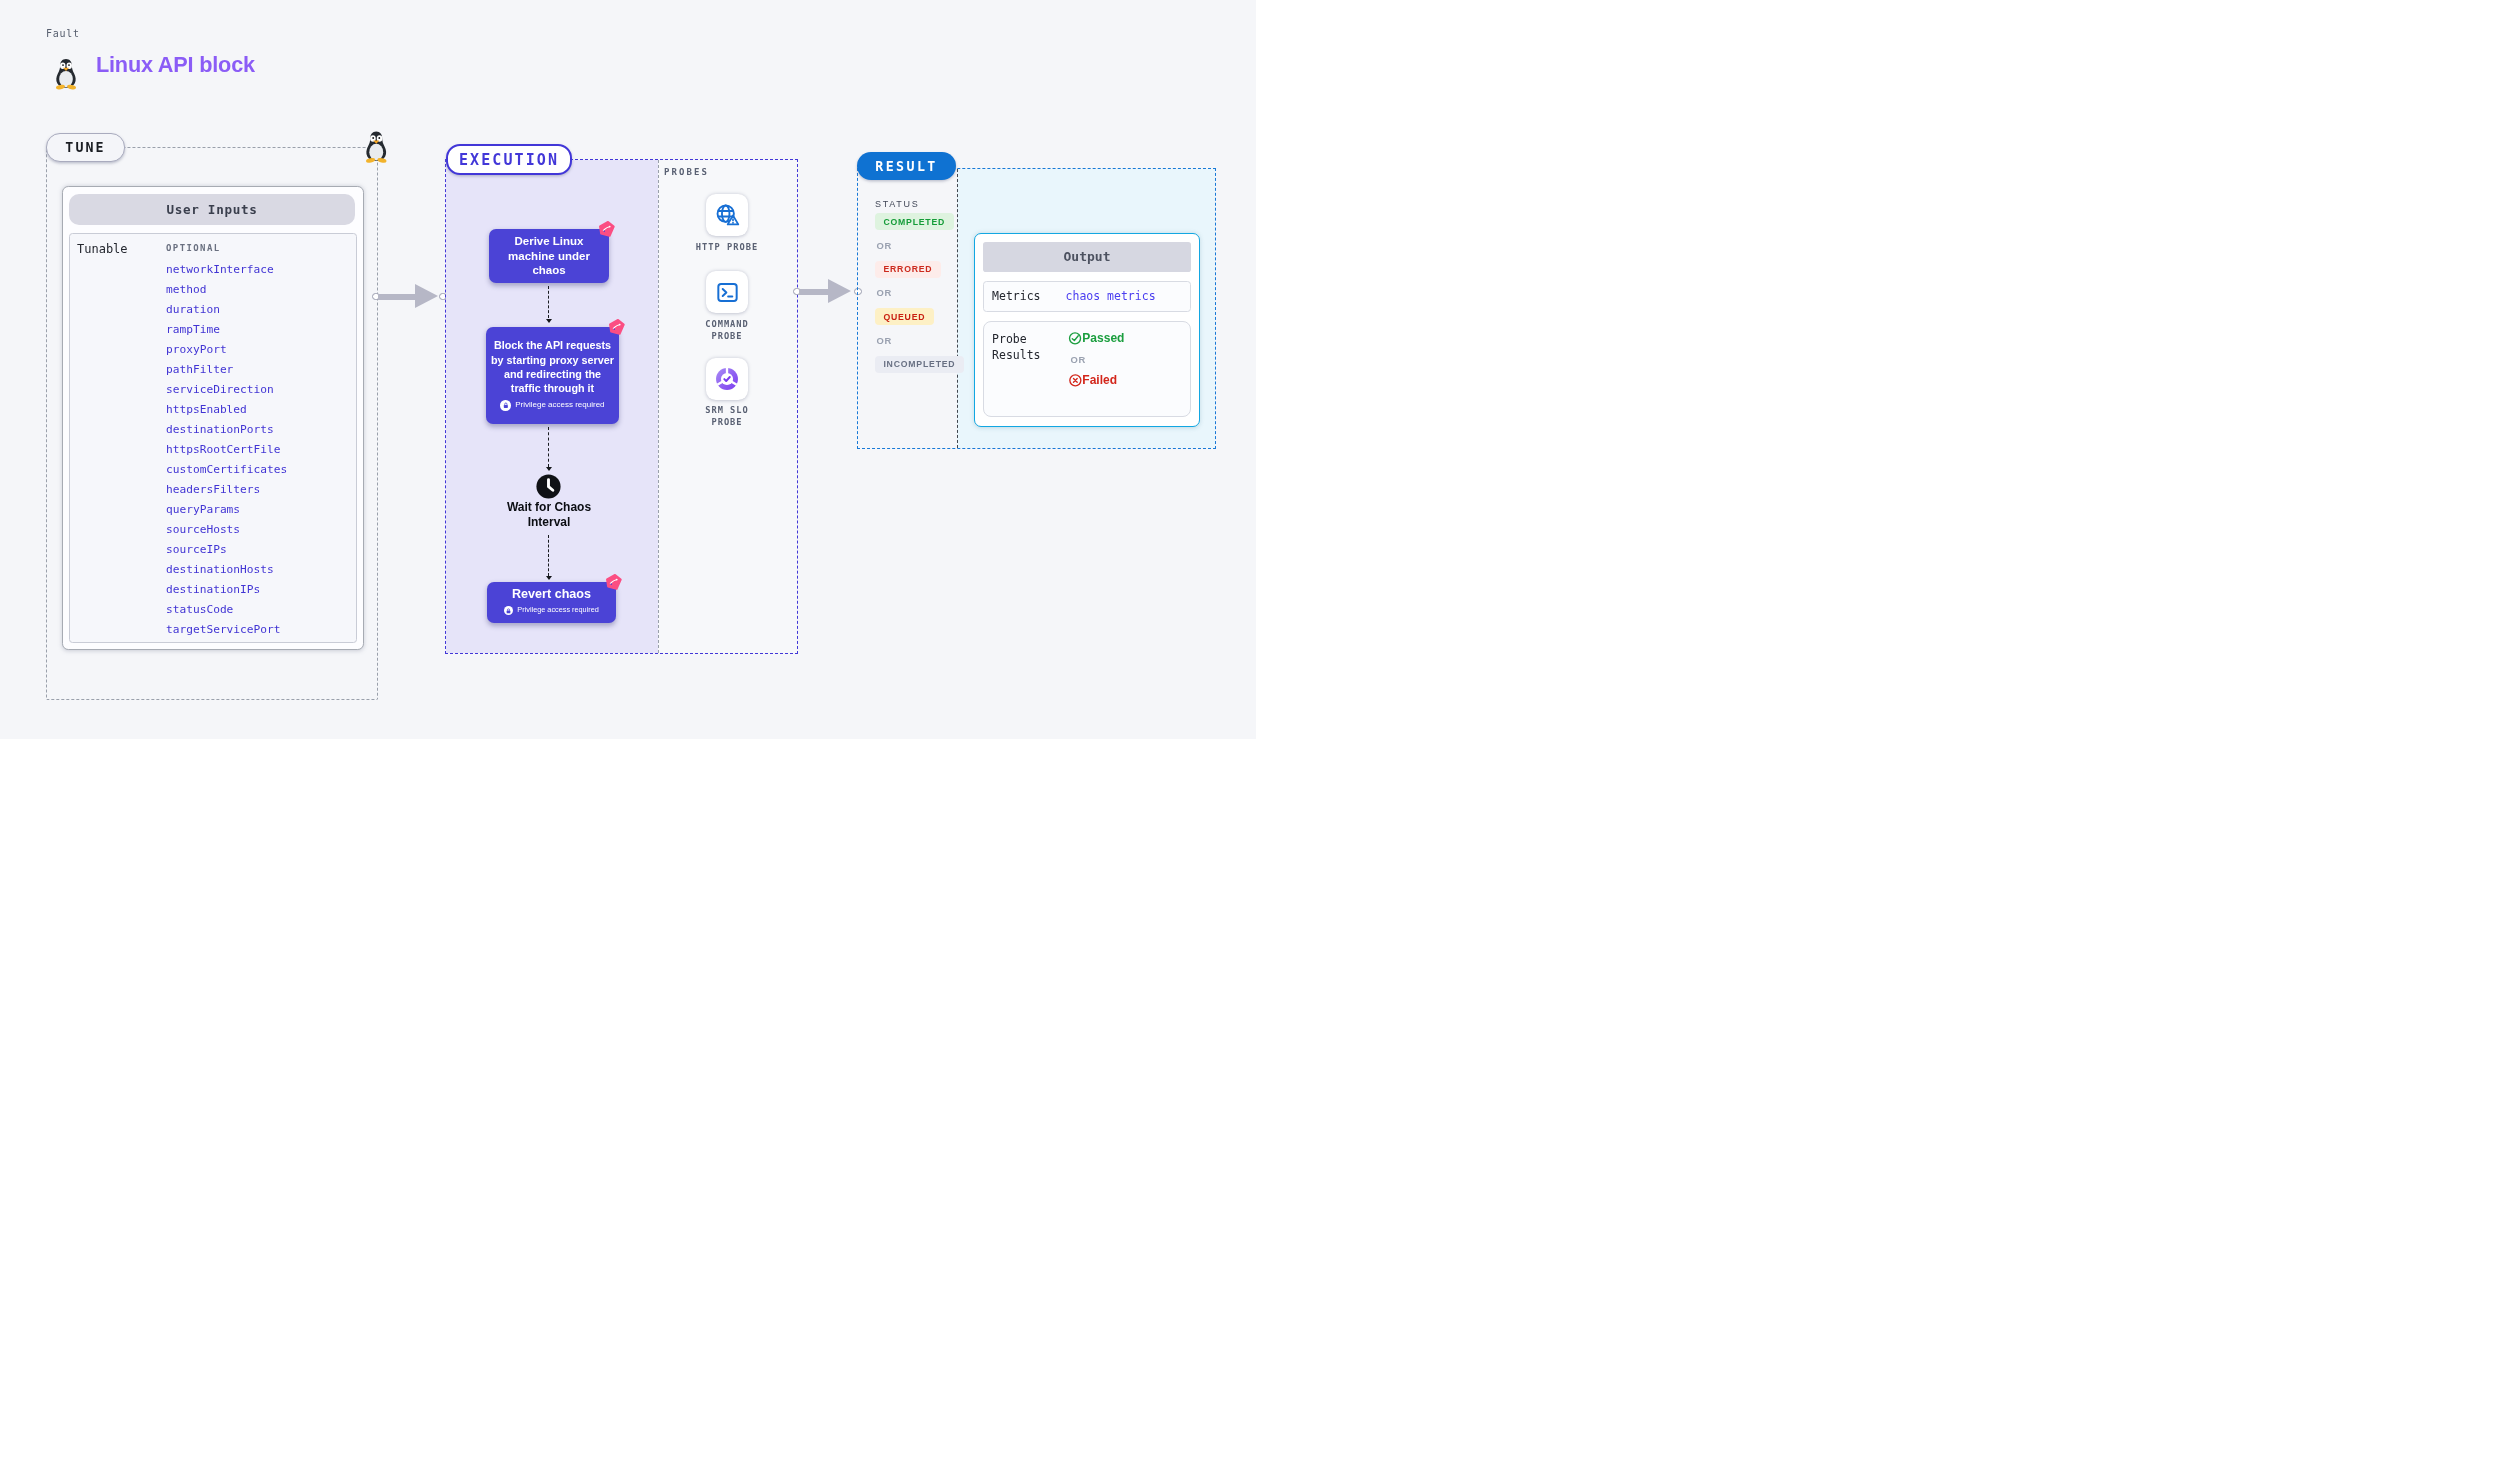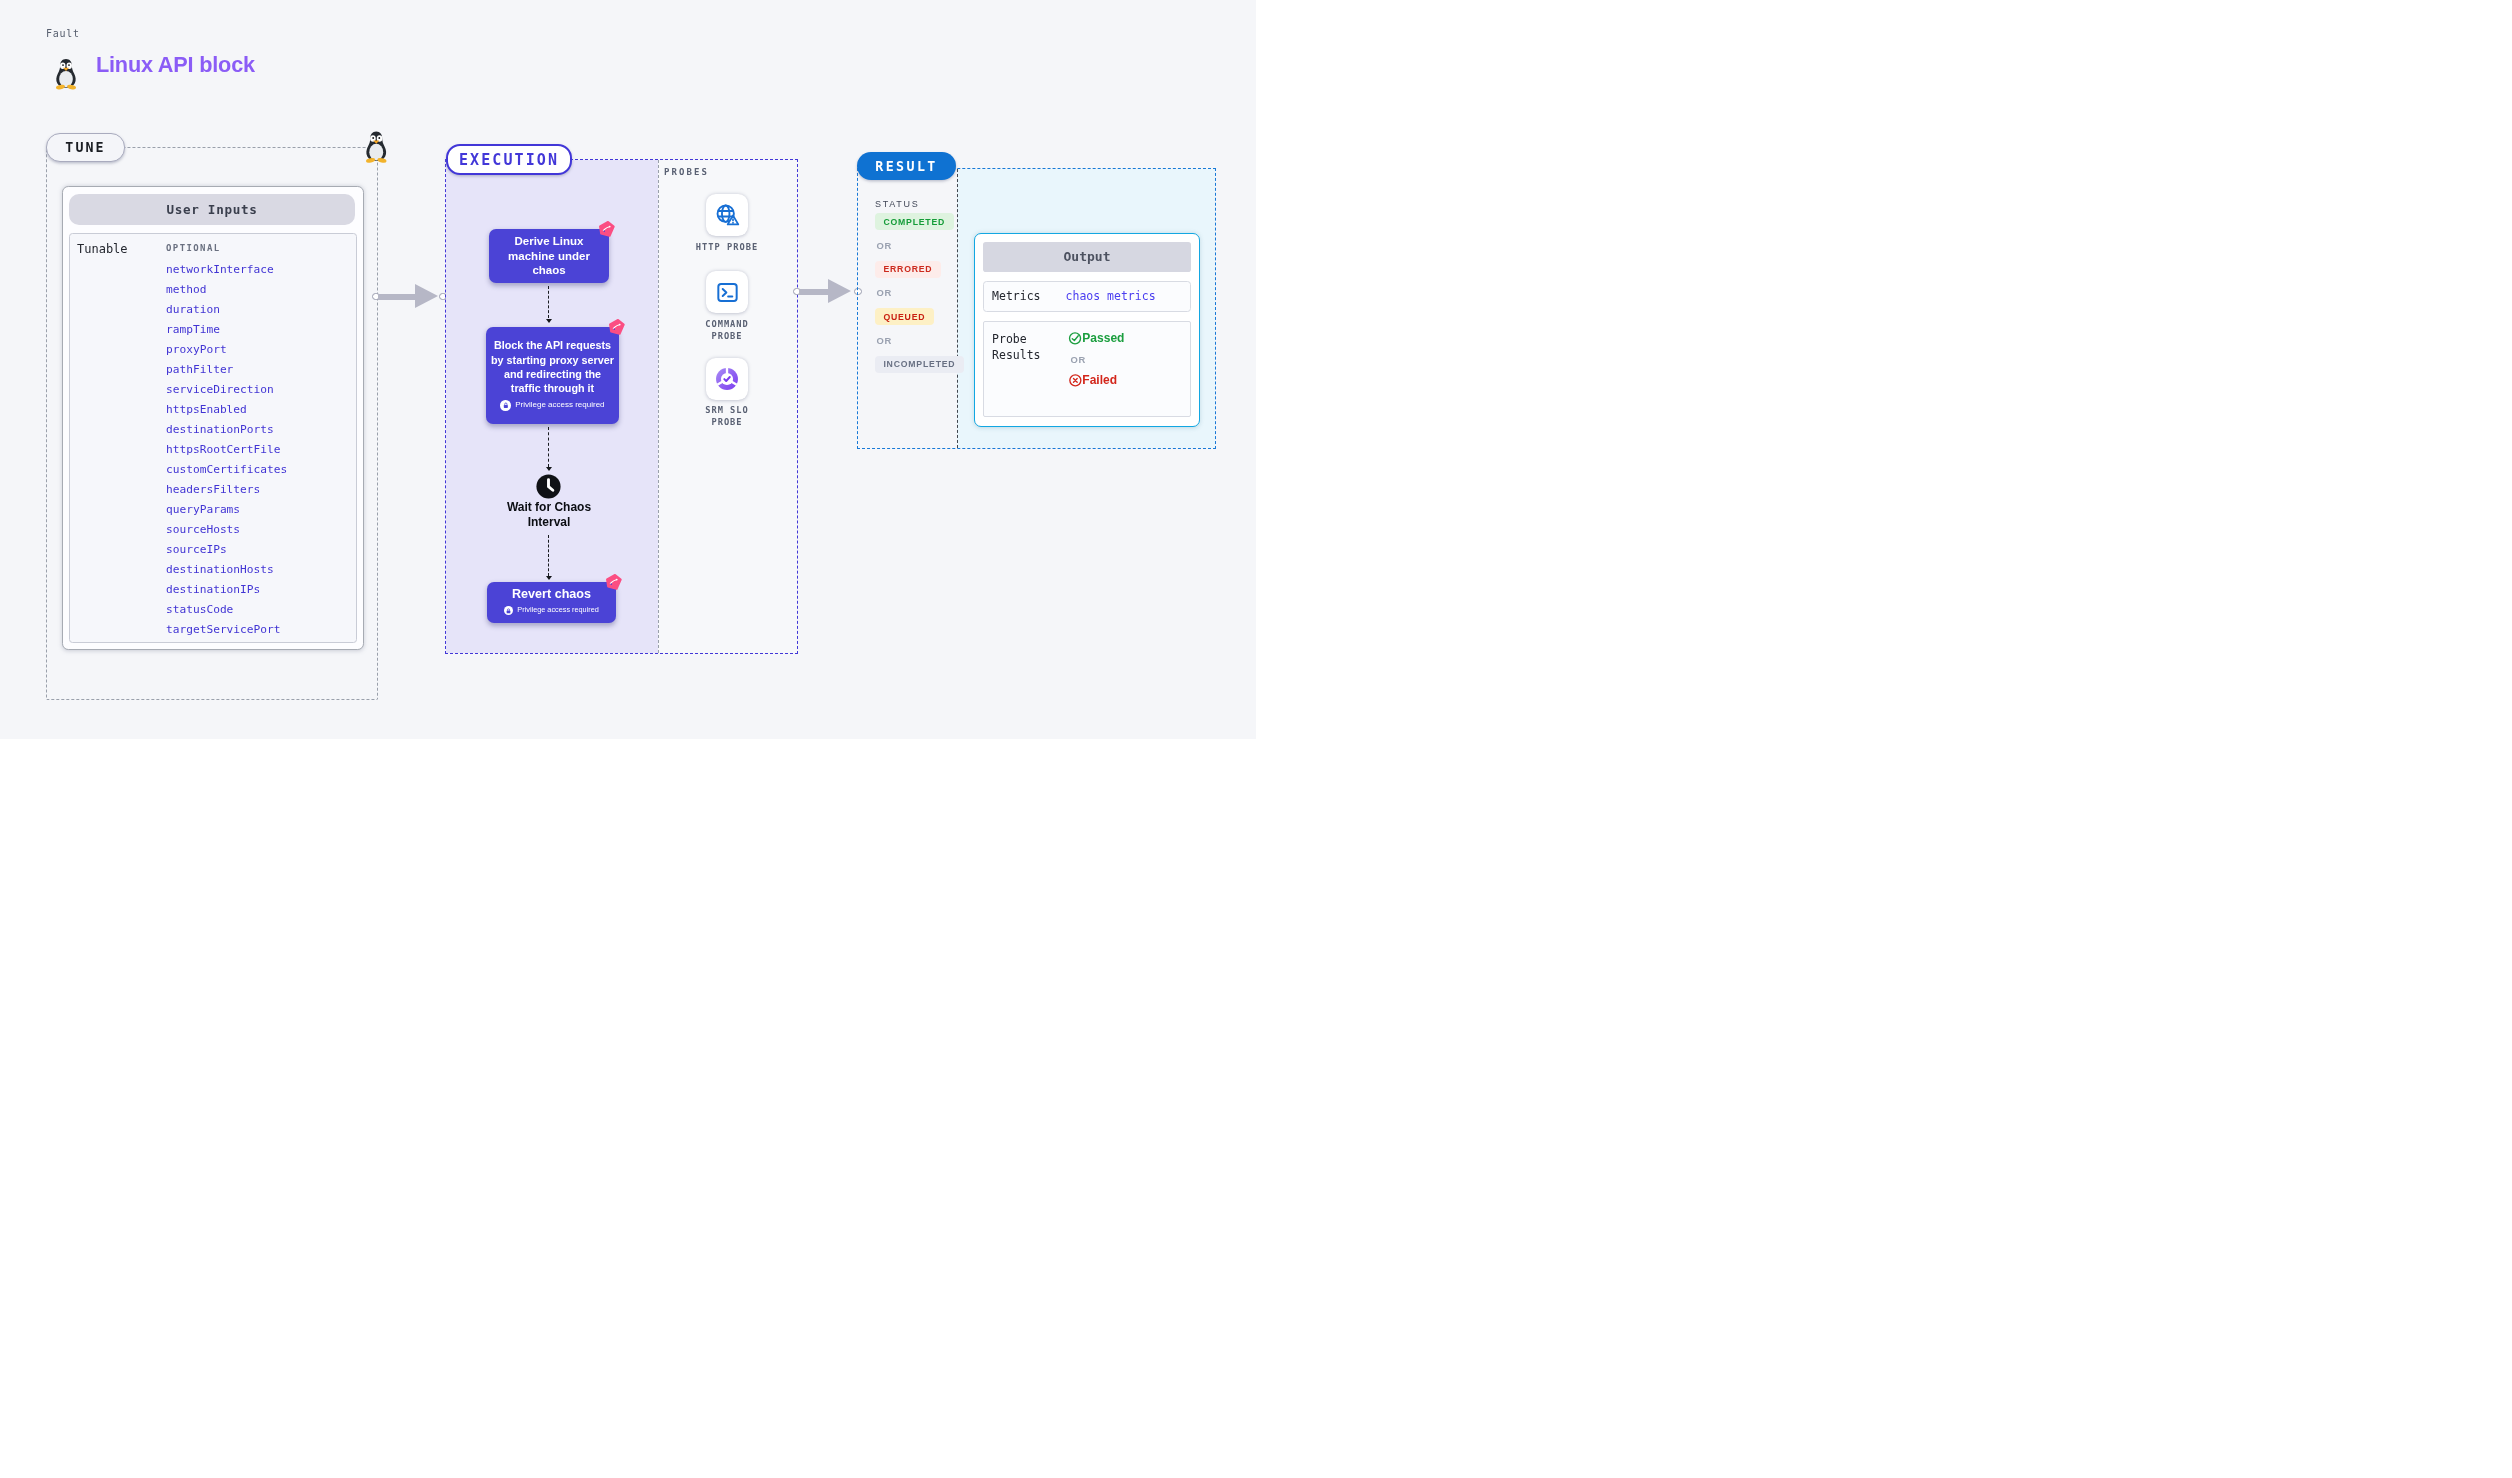--- a/index.html
+++ b/index.html
@@ -78,21 +78,21 @@
   .or-sep{font-size:9.4px;font-weight:600;color:#9aa1b0;margin:9.8px 0 9.8px 1.4px;letter-spacing:0.7px;}
 
   .output-card{left:974px;top:213px;width:226px;height:194px;background:#fff;border:1.7px solid #12a7e2;
                border-radius:7px;box-sizing:border-box;padding:7.7px;box-shadow:0 0.7px 4.2px rgba(100,150,170,.3);margin-top:20px;}
   .out-header{height:30px;background:#d6d7e1;border-radius:2.8px;display:flex;align-items:center;justify-content:center;
               font-size:13px;font-weight:700;color:#4d5260;}
   .metrics-row{margin-top:9px;height:31px;border:1px solid #d8dbe3;border-radius:3.5px;background:#fbfcfe;
                display:flex;align-items:center;padding:0 8.4px;box-sizing:border-box;}
   .metrics-label{font-size:11.5px;color:#23262e;}
   .metrics-value{font-size:11.5px;color:#4a3df0;margin-left:25px;cursor:pointer;}
-  .probe-results-row{margin-top:9px;height:96px;border:1px solid #d8dbe3;border-radius:2px;background:#fbfcfe;
+  .probe-results-row{margin-top:9px;height:96px;border:1px solid #d8dbe3;border-radius:8px;background:#fbfcfe;
                display:flex;padding:9.8px 8.4px;box-sizing:border-box;}
   .pr-label{width:70px;font-size:11.5px;line-height:16px;color:#23262e;}
   .pr-values{flex:1;padding-left:5.6px;}
   .pr-line{display:flex;gap:0;font-size:12px;font-weight:700;}
   .pr-passed{color:#1b9e3f;}
   .pr-failed{color:#d3261b;}
   .pr-or{font-size:9.4px;font-weight:600;color:#9aa1b0;margin:7.7px 0 7.7px 2.8px;letter-spacing:0.7px;}
 </style>
 </head>
 <body>

